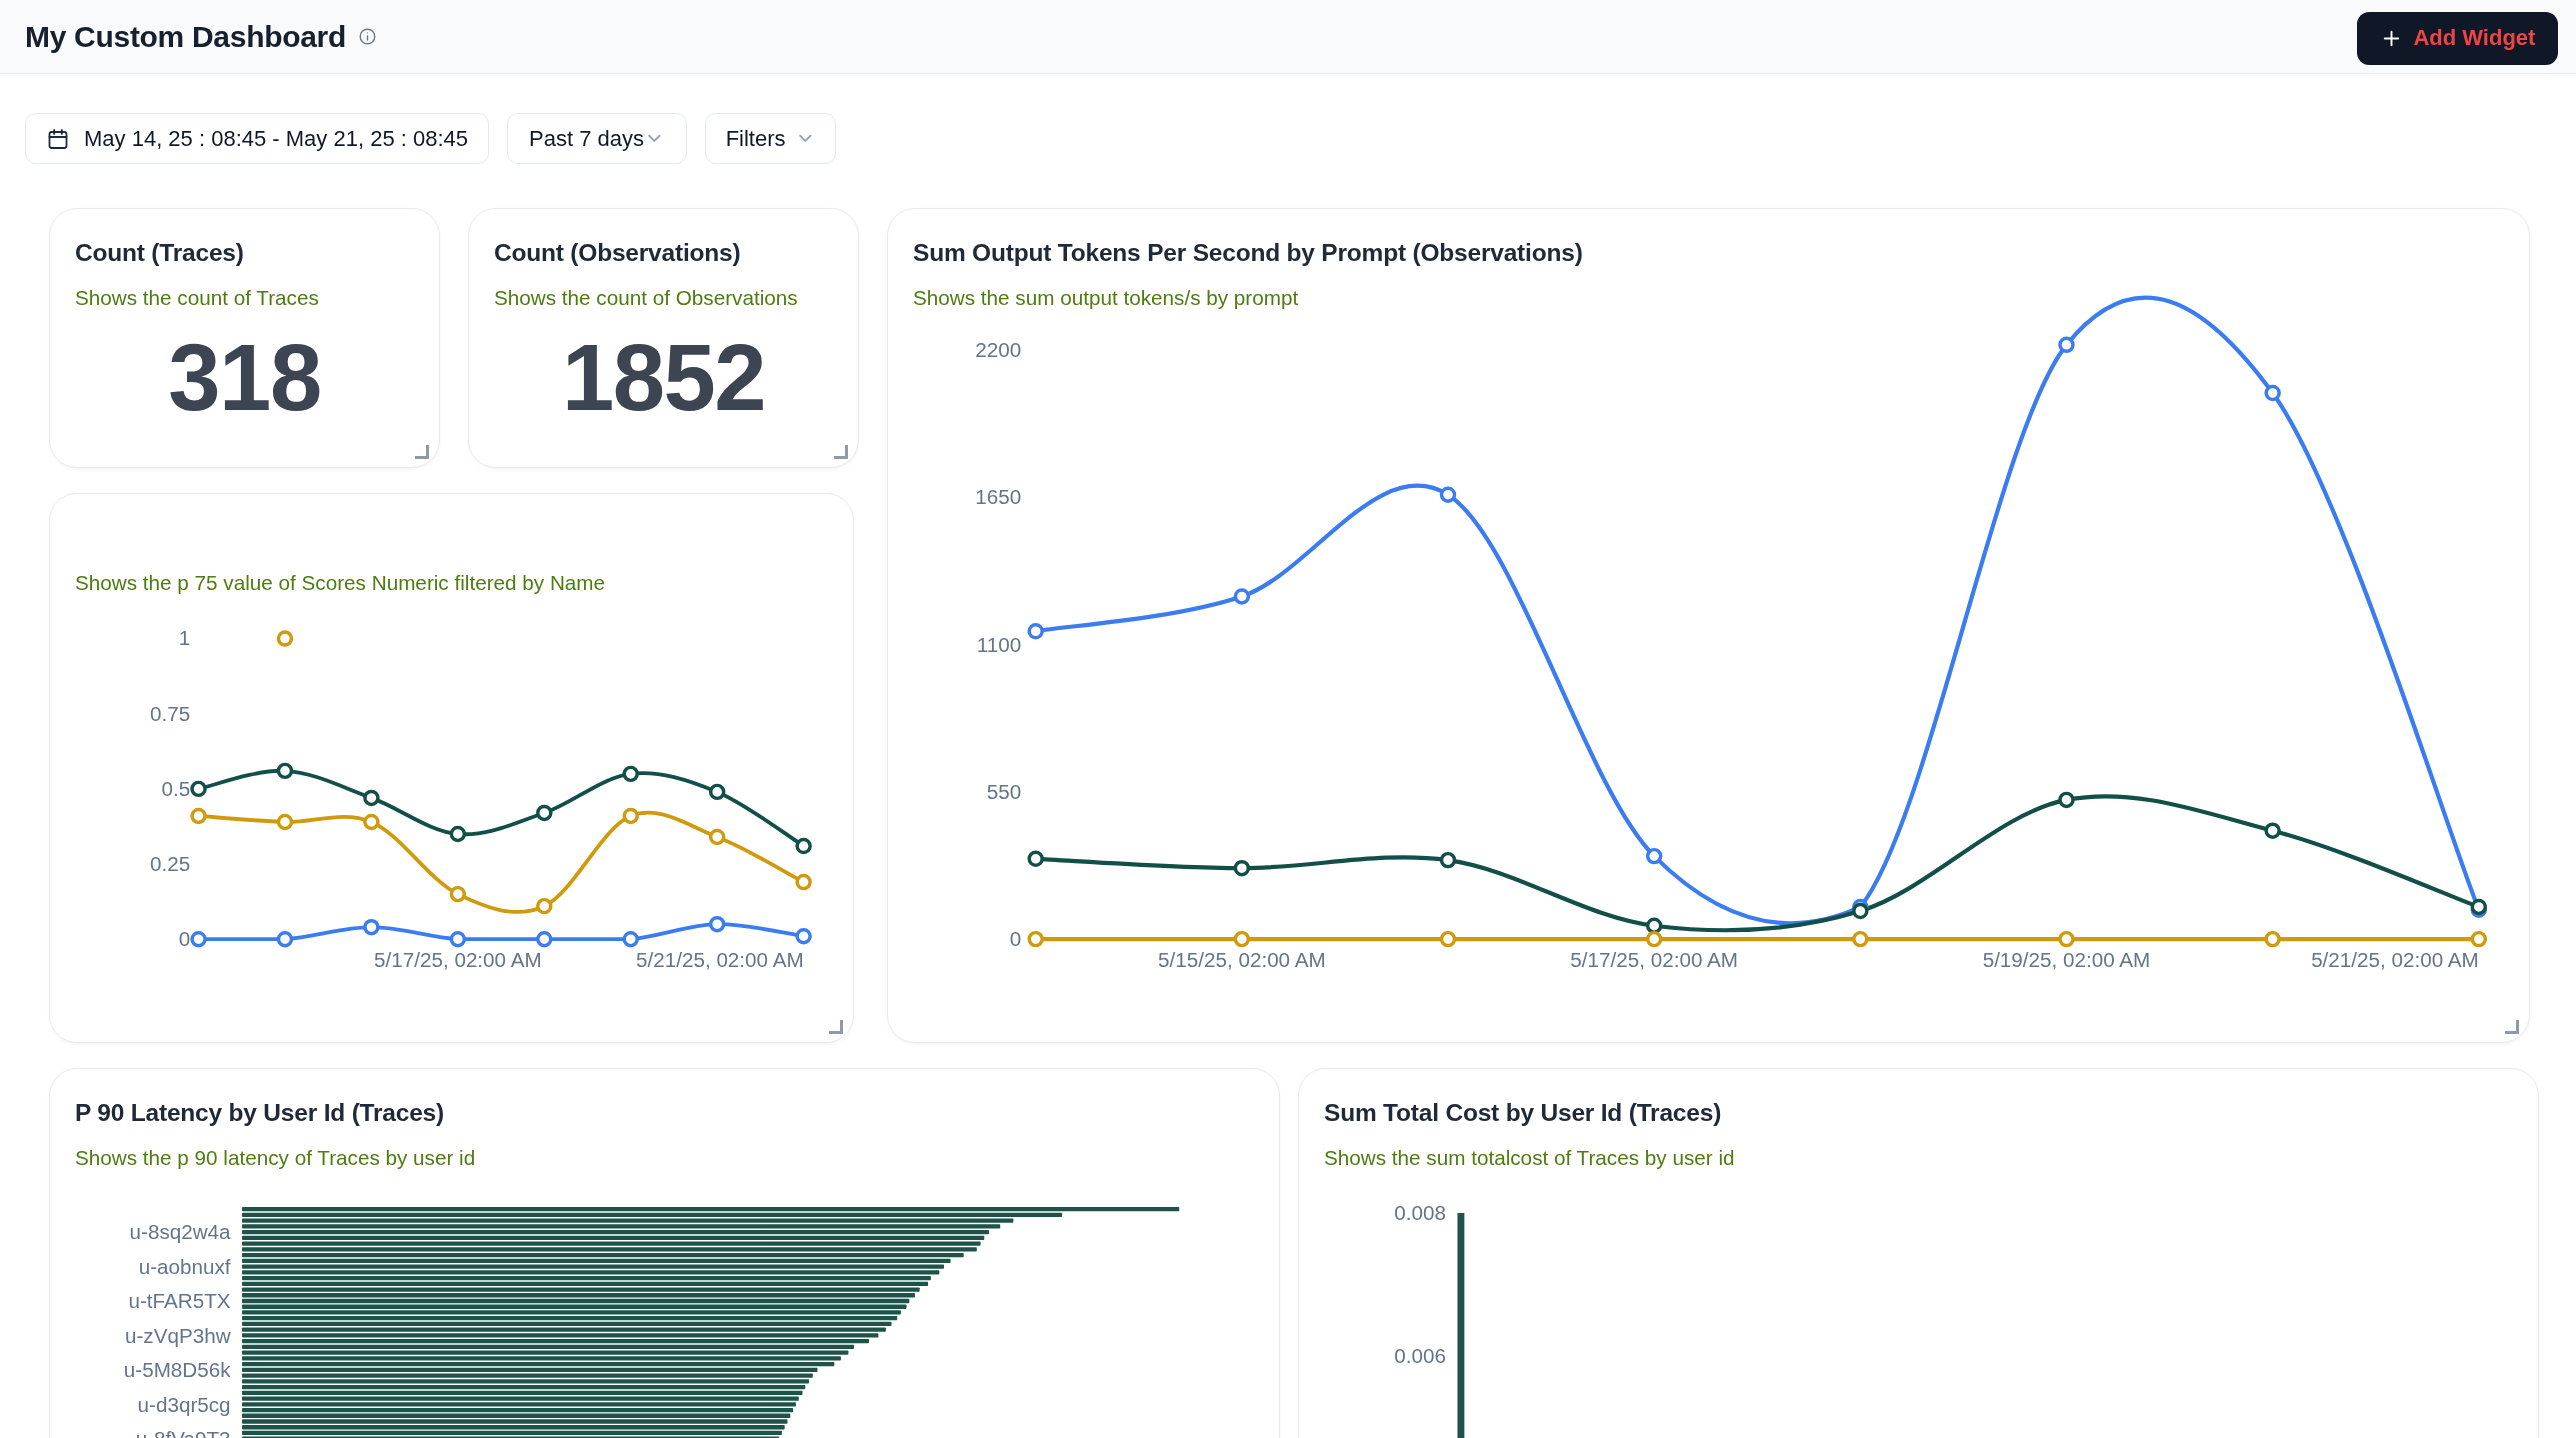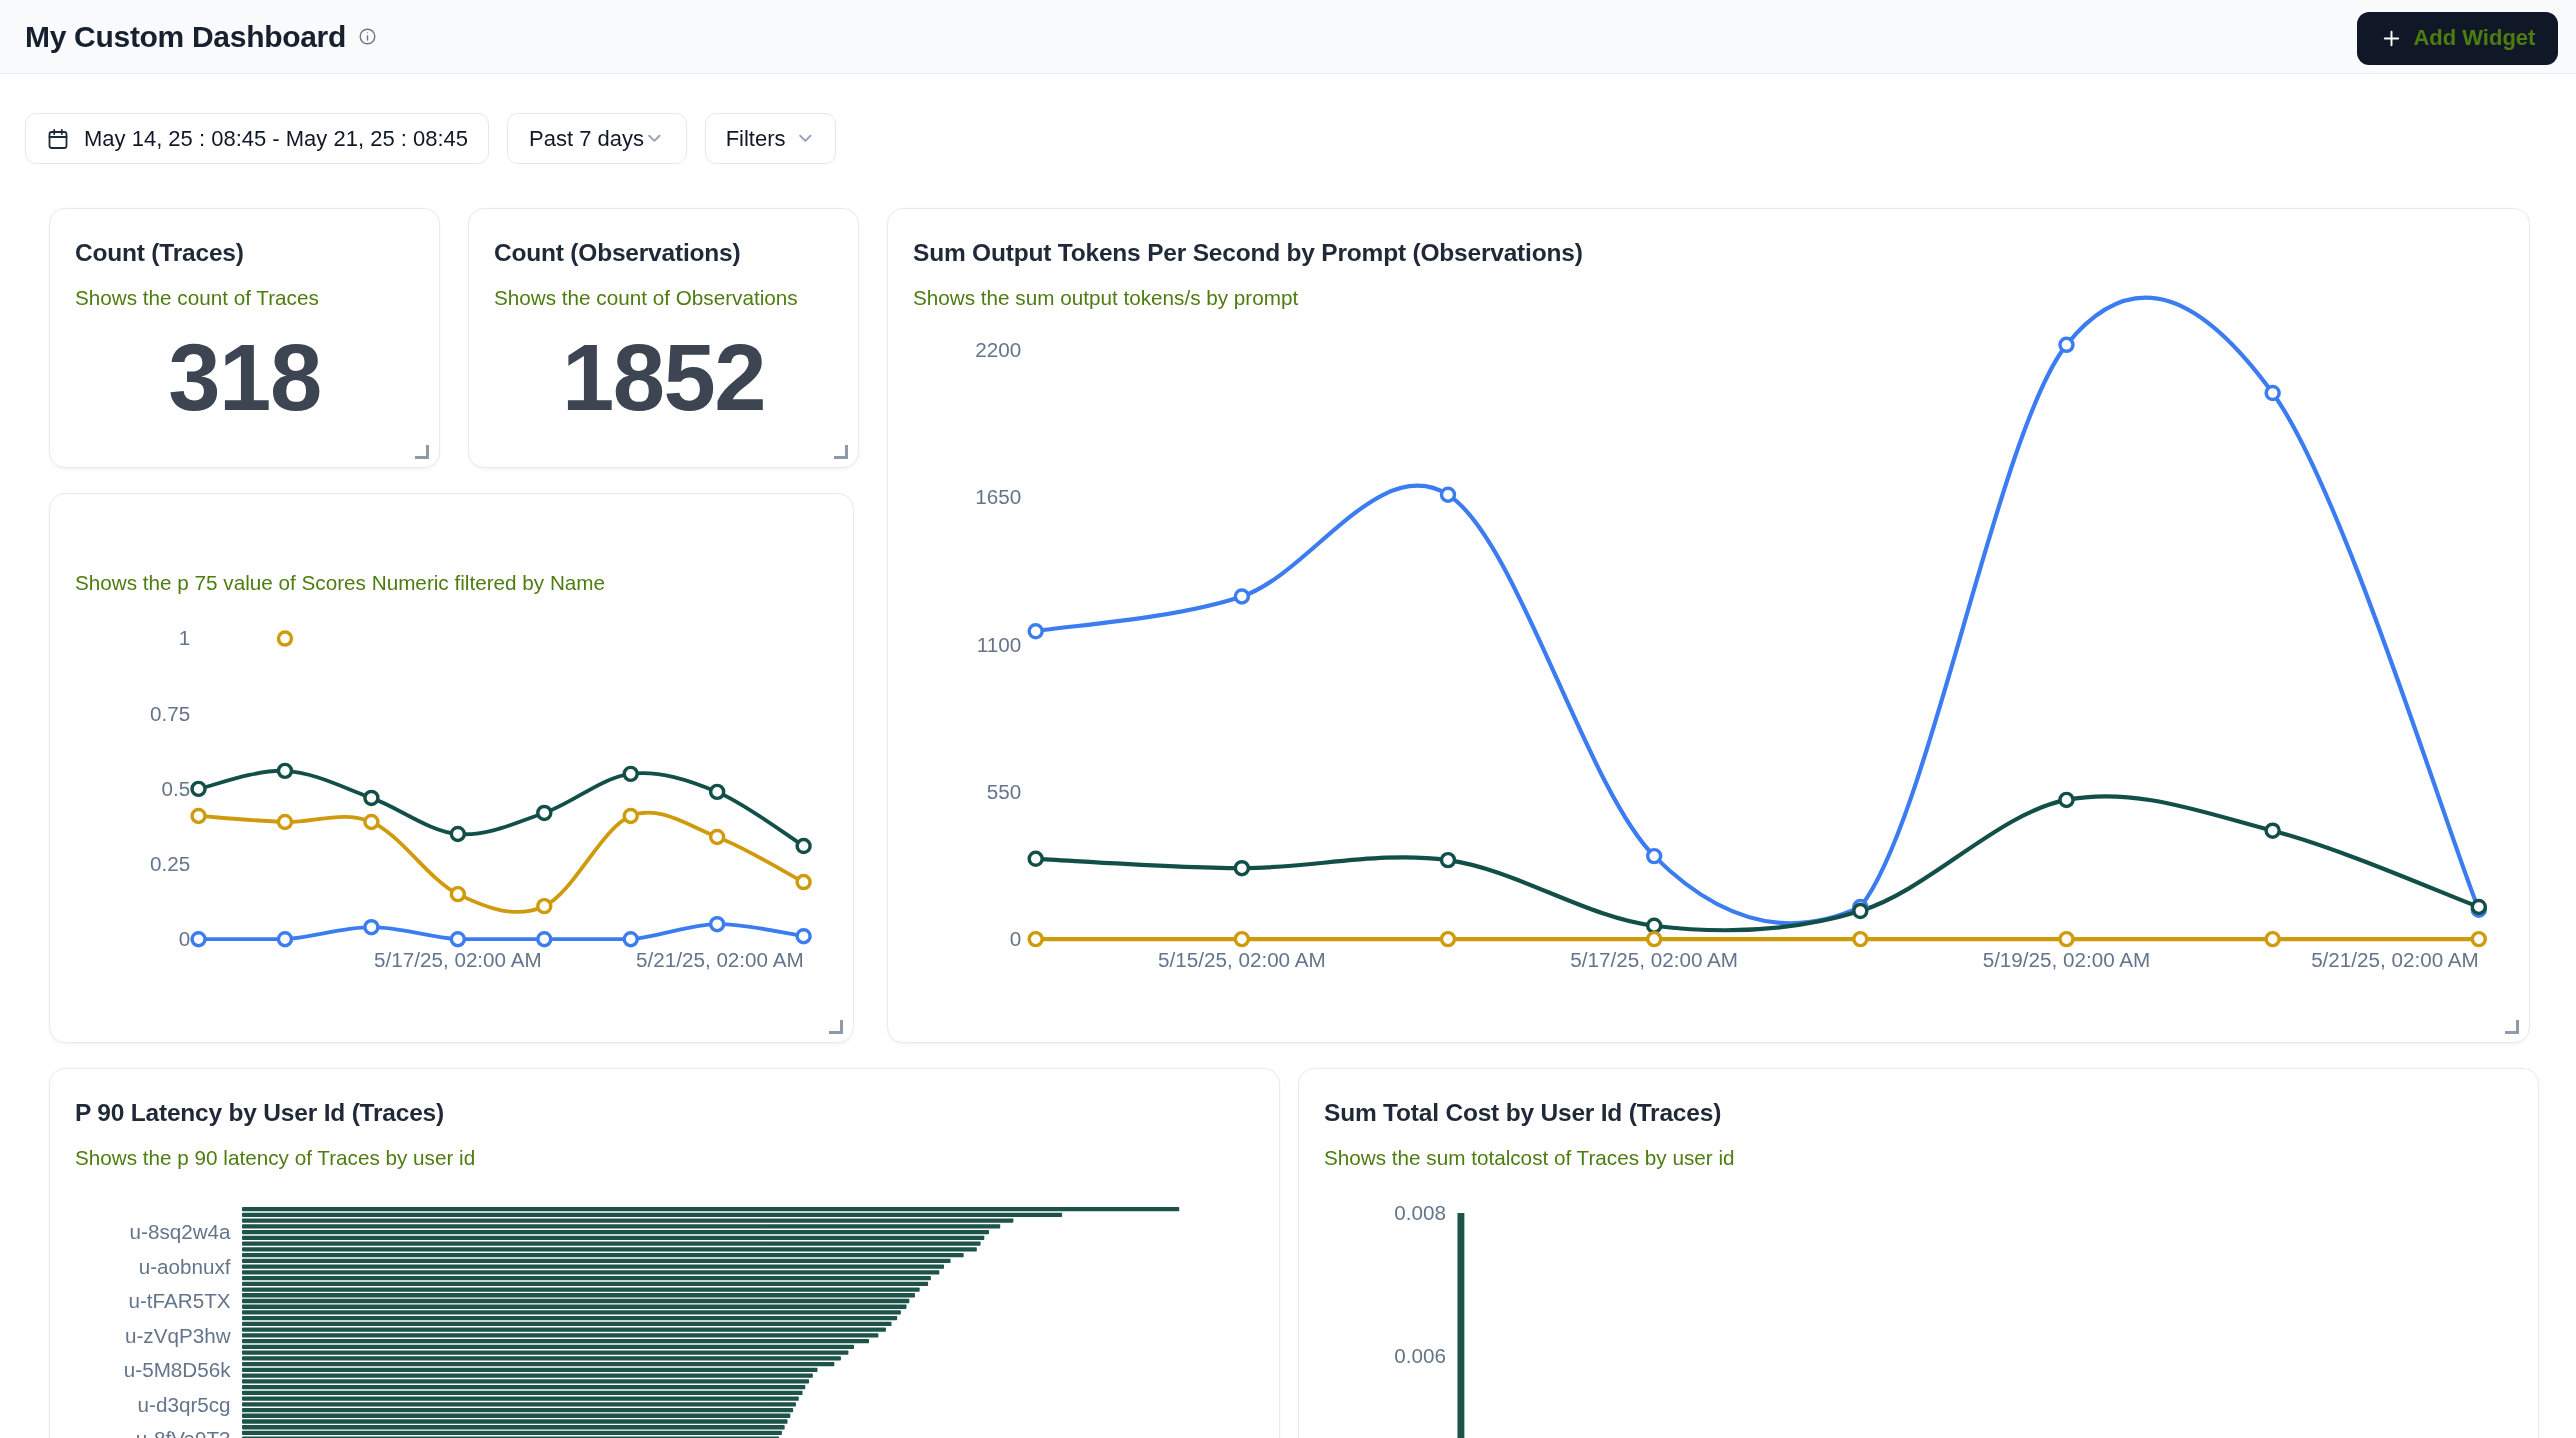--- a/index.html
+++ b/index.html
@@ -15,37 +15,37 @@
     background:#f9fafb; border-bottom:1.5px solid #e8ebf0;
     display:flex; align-items:center;
   }
   #page-title {
     margin-left:25px; font-size:30px; font-weight:700; color:#16202e;
     letter-spacing:-0.3px;
   }
   #title-info-icon { margin-left:12.2px; display:flex; align-items:center; cursor:pointer; }
   #add-widget-btn {
     position:absolute; right:17.6px; top:11.5px; height:53px;
-    background:#101828; color:#4d7c0f; border:none; border-radius:12.2px;
+    background:#101828; color:#ef4444; border:none; border-radius:12.2px;
     display:flex; align-items:center; gap:10.7px; padding:0 23px;
     font-size:22px; font-weight:600; font-family:inherit; cursor:pointer;
   }
   
   #toolbar { position:absolute; left:24.5px; top:113px; display:flex; gap:17.6px; }
   .control {
     height:51px; border:1.5px solid #e3e8ef; border-radius:10.7px; background:#fff;
     display:flex; align-items:center; font-size:22px; color:#101828;
     font-weight:500; cursor:pointer;
   }
   #date-range-control { padding:0 20px; gap:14.5px; }
   #preset-control { padding:0 21.4px; margin-left:0; }
   #filters-control { padding:0 20px; gap:9.2px; }
   
   .card {
-    position:absolute; background:#fff; border:1.5px solid #e7eaf0; border-radius:16px;
+    position:absolute; background:#fff; border:1.5px solid #e7eaf0; border-radius:28px;
     box-shadow:0 1.5px 3.8px rgba(16,24,40,0.04);
   }
   .card-title {
     position:absolute; left:25px; top:30px; right:25px;
     font-size:24.5px; font-weight:600; color:#1f2937; letter-spacing:-0.2px;
     white-space:nowrap; overflow:hidden;
   }
   .card-subtitle {
     position:absolute; left:25px; top:77px; right:25px;
     font-size:20.7px; font-weight:400; color:#4d7c0f; white-space:nowrap; overflow:hidden;

